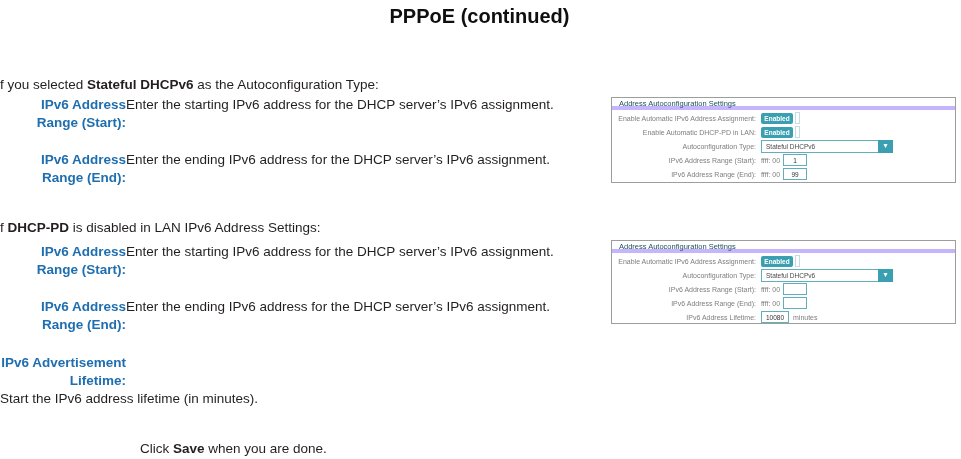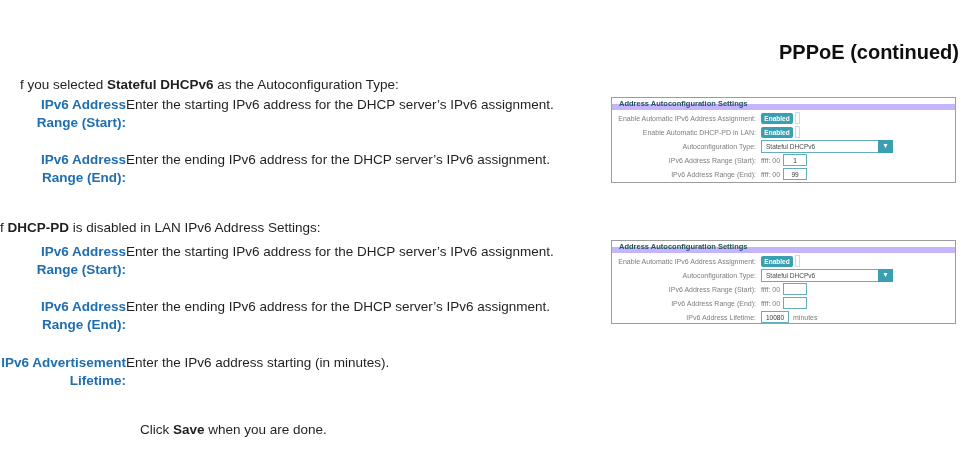--- a/index.html
+++ b/index.html
@@ -3,51 +3,51 @@
 <meta charset="utf-8">
 <style>
   * { box-sizing: border-box; }
   html,body { margin:0; padding:0; }
   body {
     width:961px; height:459px; position:relative; background:#ffffff;
     font-family:"Liberation Sans", sans-serif; color:#231f20; overflow:hidden;
   }
 
   .page-title {
-    position:absolute; top:5px; left:0; right:2px; text-align:right;
-    font-size:20px; font-weight:bold; color:#0f0f0f;margin-top:36px;
+    position:absolute; top:5px; left:0; right:2px; text-align:center;
+    font-size:20px; font-weight:bold; color:#0f0f0f;
   }
 
   .intro { position:absolute; left:0; font-size:13.5px; line-height:18px; white-space:nowrap; }
-  .intro-1 { top:62px;padding-left:20px; }
+  .intro-1 { top:62px; }
   .intro-2 { top:205px;text-align:right; }
 
   .doc-row { position:absolute; left:0; display:flex; font-size:13.5px; line-height:18px; }
   .doc-row-1 { top:96px; }
   .doc-row-2 { top:151px; }
   .doc-row-3 { top:243px; }
   .doc-row-4 { top:298px; }
-  .doc-row-5 { top:354px; }
+  .doc-row-5 { top:354px;flex-direction:column; }
   .doc-label { width:126px; text-align:right; color:#1e6eb0; font-weight:bold; }
   .doc-desc  { width:470px; }
 
-  .save-note { position:absolute; left:140px; top:408px; font-size:13.5px; }
+  .save-note { position:absolute; left:140px; top:427px; font-size:13.5px; }
 
   
   .panel {
     position:absolute; left:611px; width:345px; background:#fff;
     border:1px solid #9d9d9d; font-size:7px; color:#7e7e7e;
   }
   .panel-1 { top:97px;  height:86px; }
   .panel-2 { top:240px; height:84px; }
 
   .panel-header {
     height:12px; line-height:12px; padding-left:7px;
-    font-size:7.5px; font-weight:bold; color:#1f4f5a;
-    border-bottom:6px solid #c4b5fd;
+    font-size:7.5px; font-weight:normal; color:#1f4f5a;
+    border-bottom:4px solid #c4b5fd;
   }
   .panel-body { padding-top:1px; }
   .p-row { height:14px; display:flex; align-items:center; }
   .p-label { width:149px; text-align:right; padding-right:5px; }
 
   .toggle-btn {
     display:inline-block; width:32px; height:11px; line-height:11px;
     text-align:center; border-radius:2px; background:#3a9fb1; color:#ffffff;
     font-size:6.5px; font-weight:bold; cursor:pointer;
   }
@@ -99,21 +99,21 @@
   <div class="doc-desc">Enter the starting IPv6 address for the DHCP server’s IPv6 assignment.</div>
 </div>
 
 <div class="doc-row doc-row-4">
   <div class="doc-label">IPv6 Address Range (End):</div>
   <div class="doc-desc">Enter the ending IPv6 address for the DHCP server’s IPv6 assignment.</div>
 </div>
 
 <div class="doc-row doc-row-5">
   <div class="doc-label">IPv6 Advertisement Lifetime:</div>
-  <div class="doc-desc">Enter the IPv6 address starting (in minutes).</div>
+  <div class="doc-desc">Start the IPv6 address lifetime (in minutes).</div>
 </div>
 
 <p class="save-note"><span>Click </span><b>Save</b><span> when you are done.</span></p>
 
 <div class="panel panel-1">
   <div class="panel-header">Address Autoconfiguration Settings</div>
   <div class="panel-body">
     <div class="p-row">
       <span class="p-label">Enable Automatic IPv6 Address Assignment:</span>
       <span class="toggle-btn">Enabled</span>

